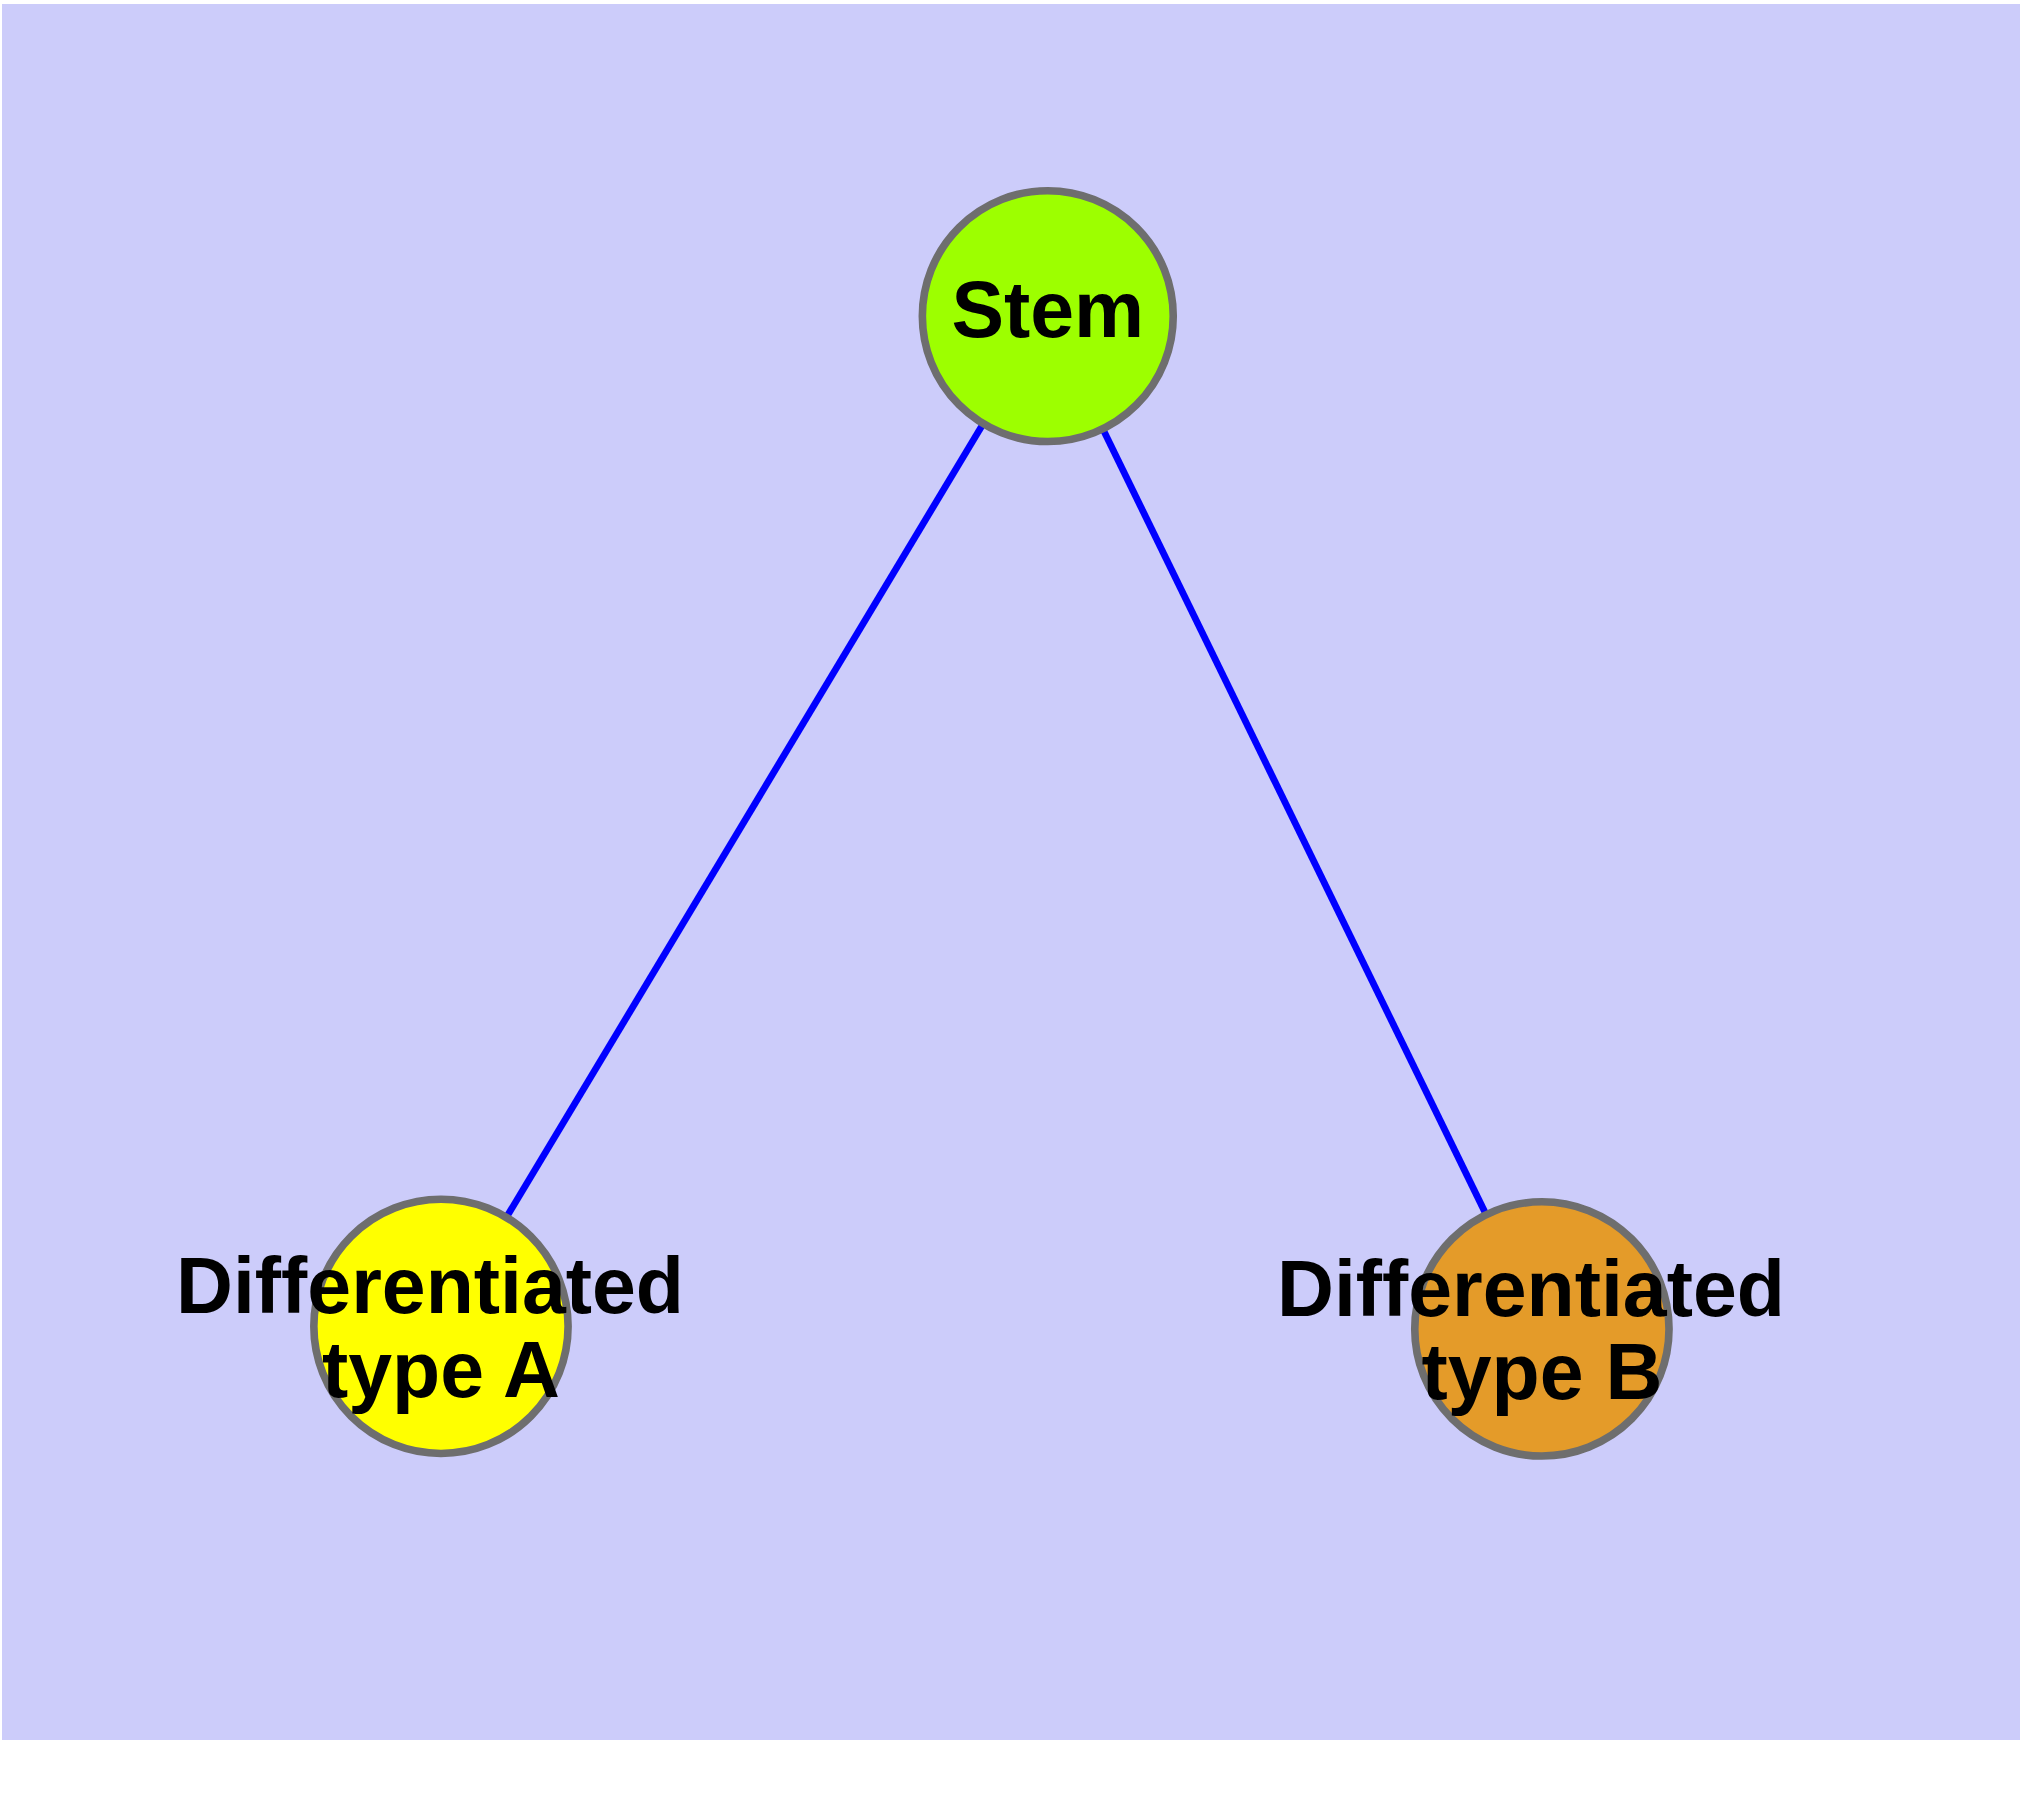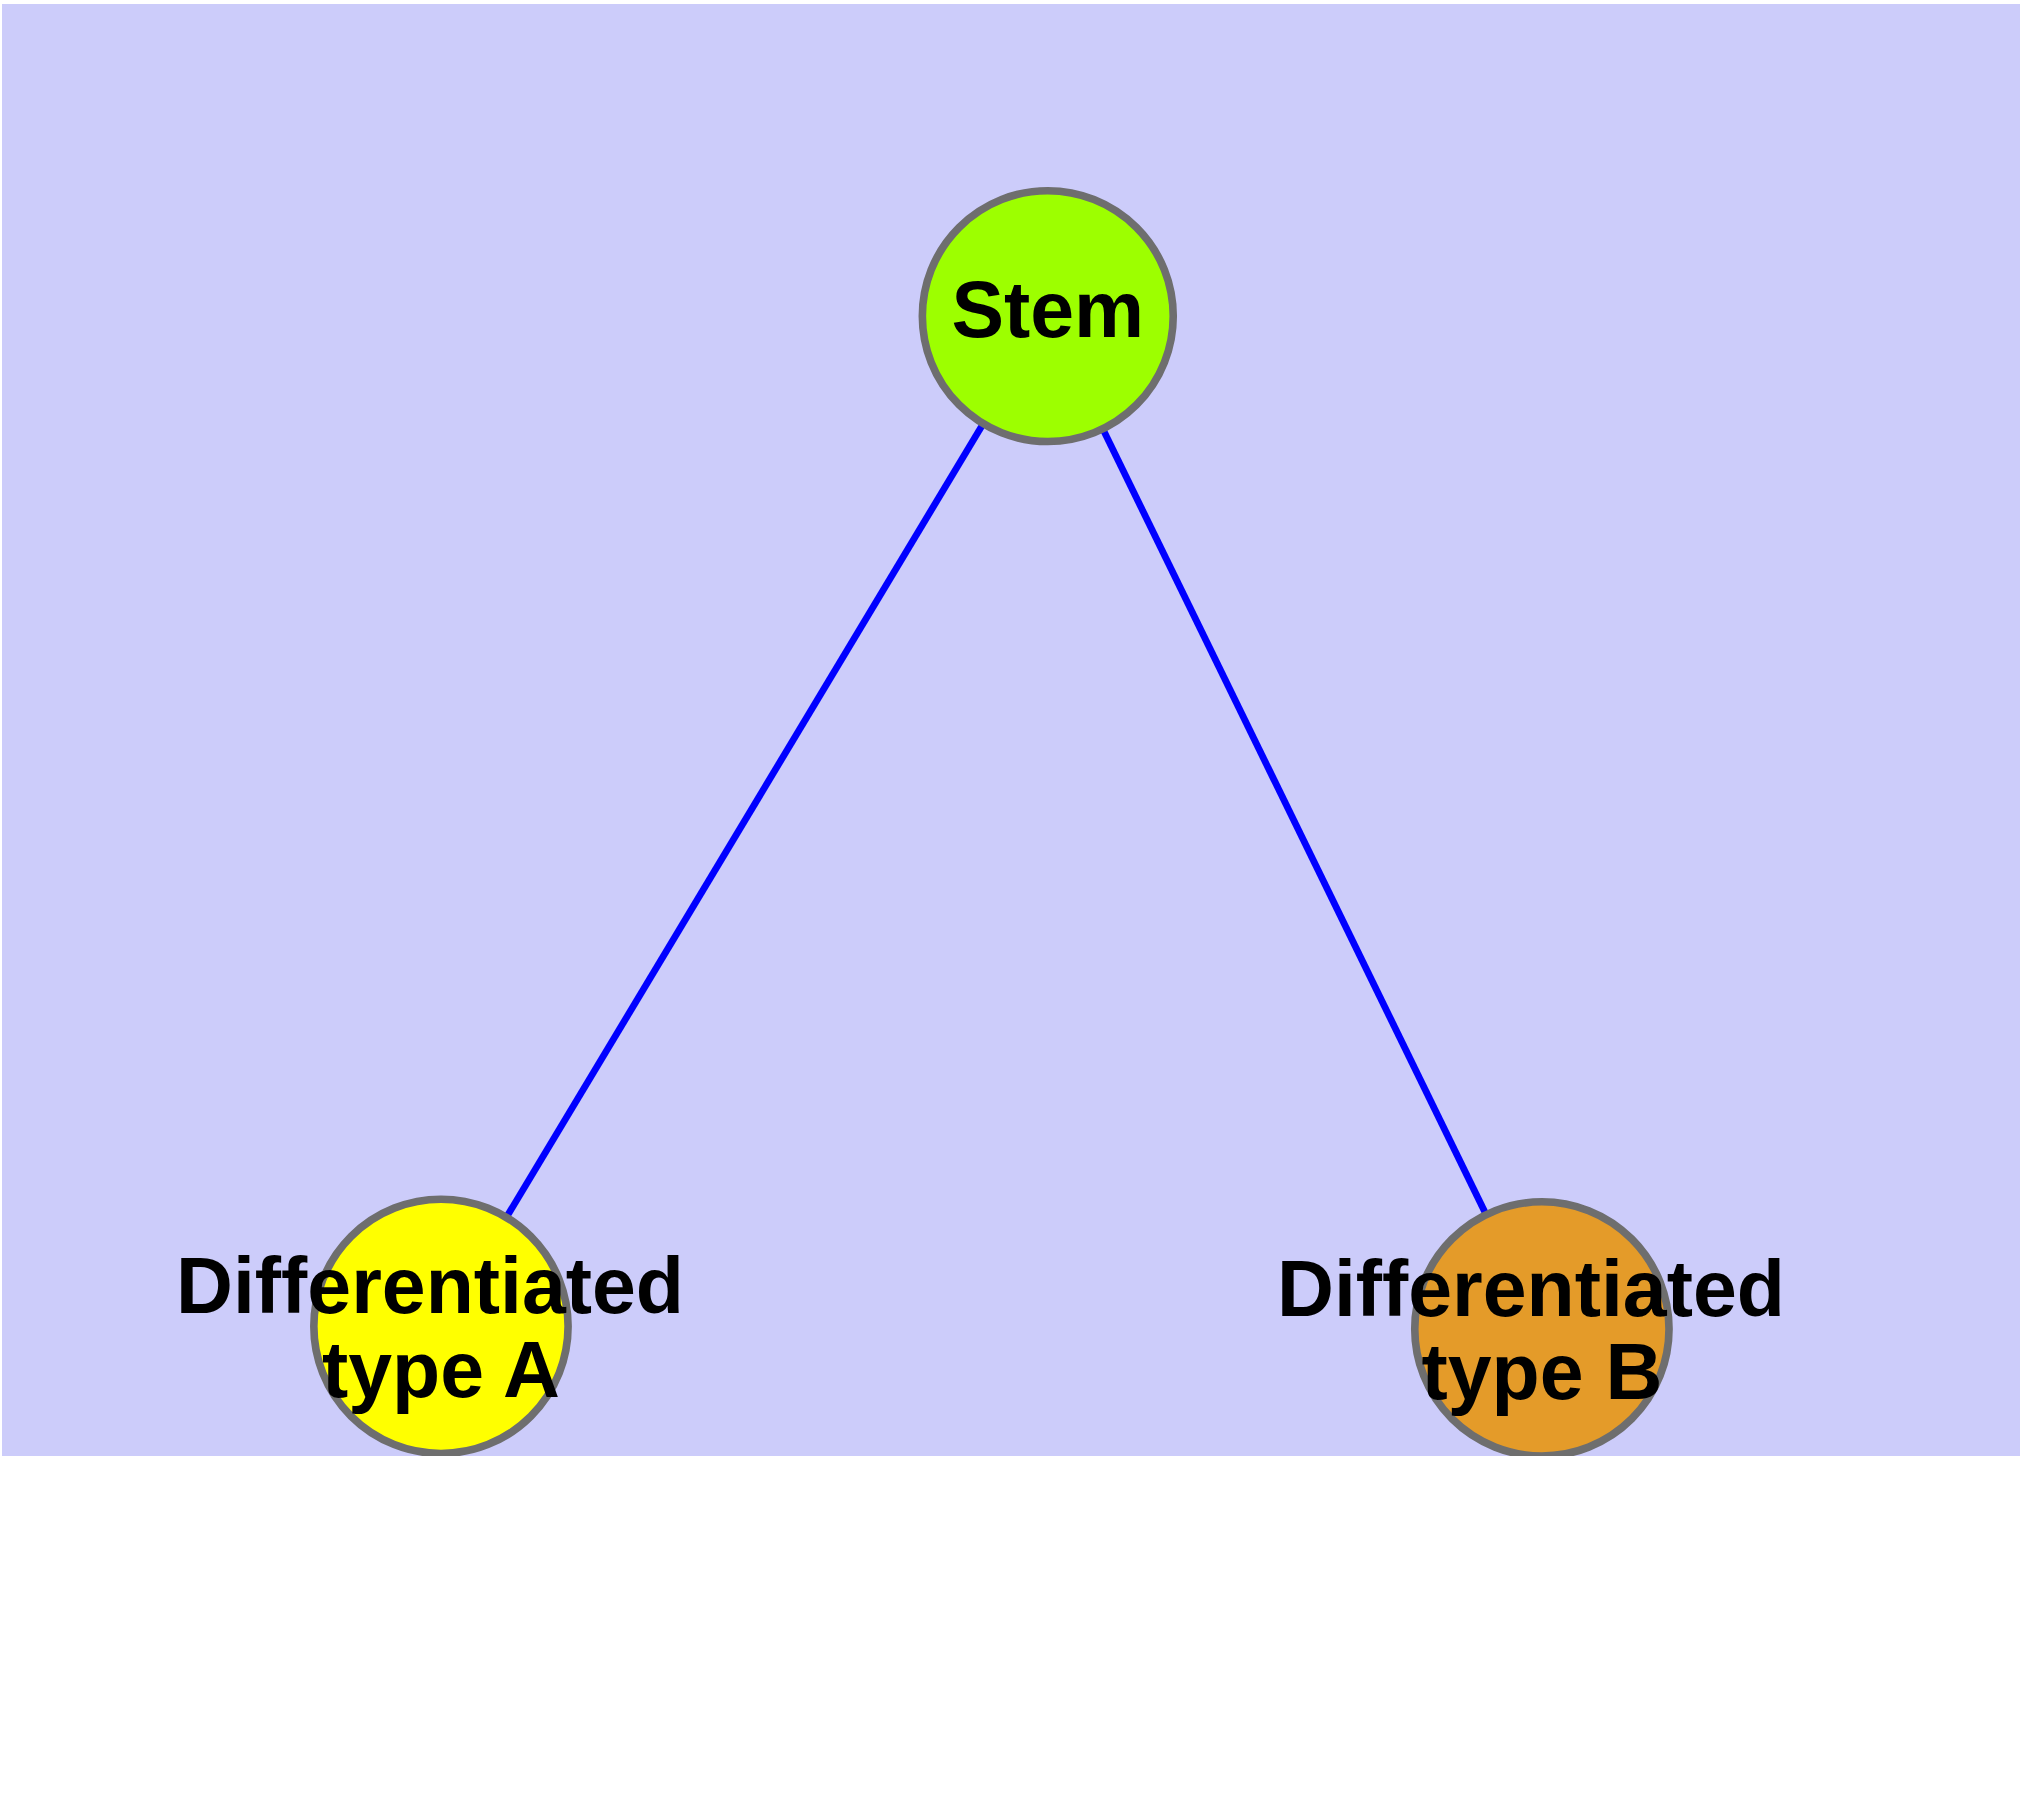--- a/index.html
+++ b/index.html
@@ -4,21 +4,21 @@
 <title>Cell differentiation network diagram</title>
 <style>
   html, body {
     margin: 0;
     padding: 0;
     background: #ffffff;
   }
   #canvas {
     position: relative;
     width: 2021px;
-    height: 1456px;
+    height: 1740px;
     background: #ffffff;
     overflow: hidden;
     font-family: "Liberation Sans", sans-serif;
   }
   #plot-area {
     position: absolute;
     left: 1.7px;
     top: 4.2px;
     width: 2019px;
     height: 1808px;

